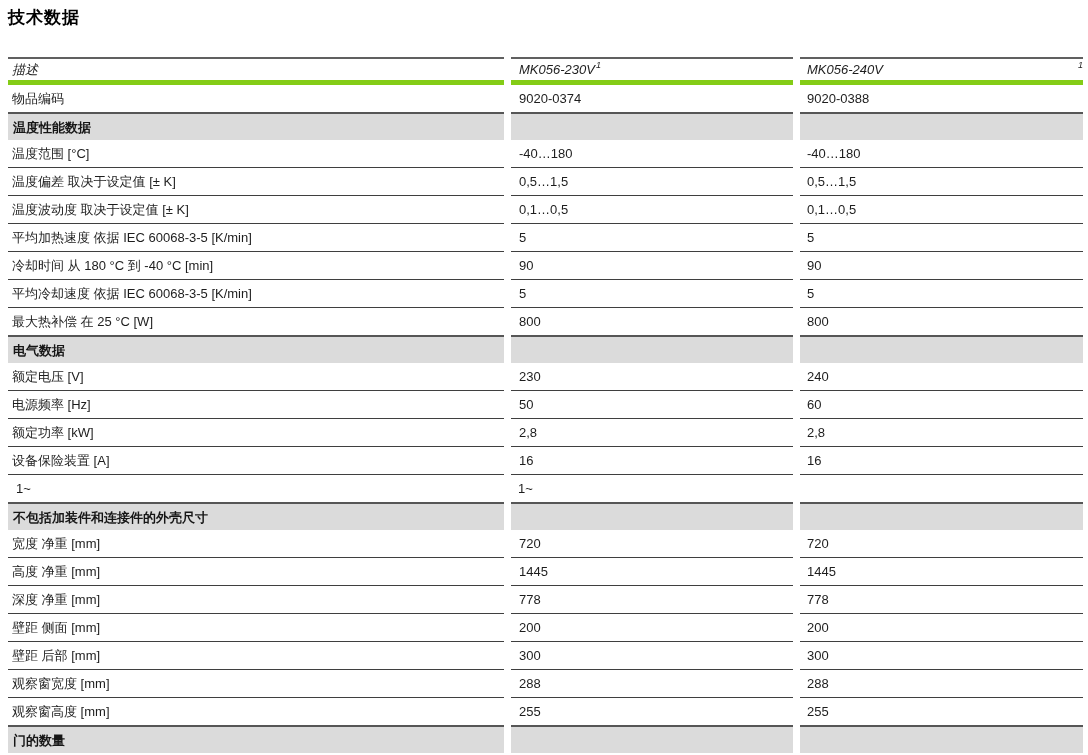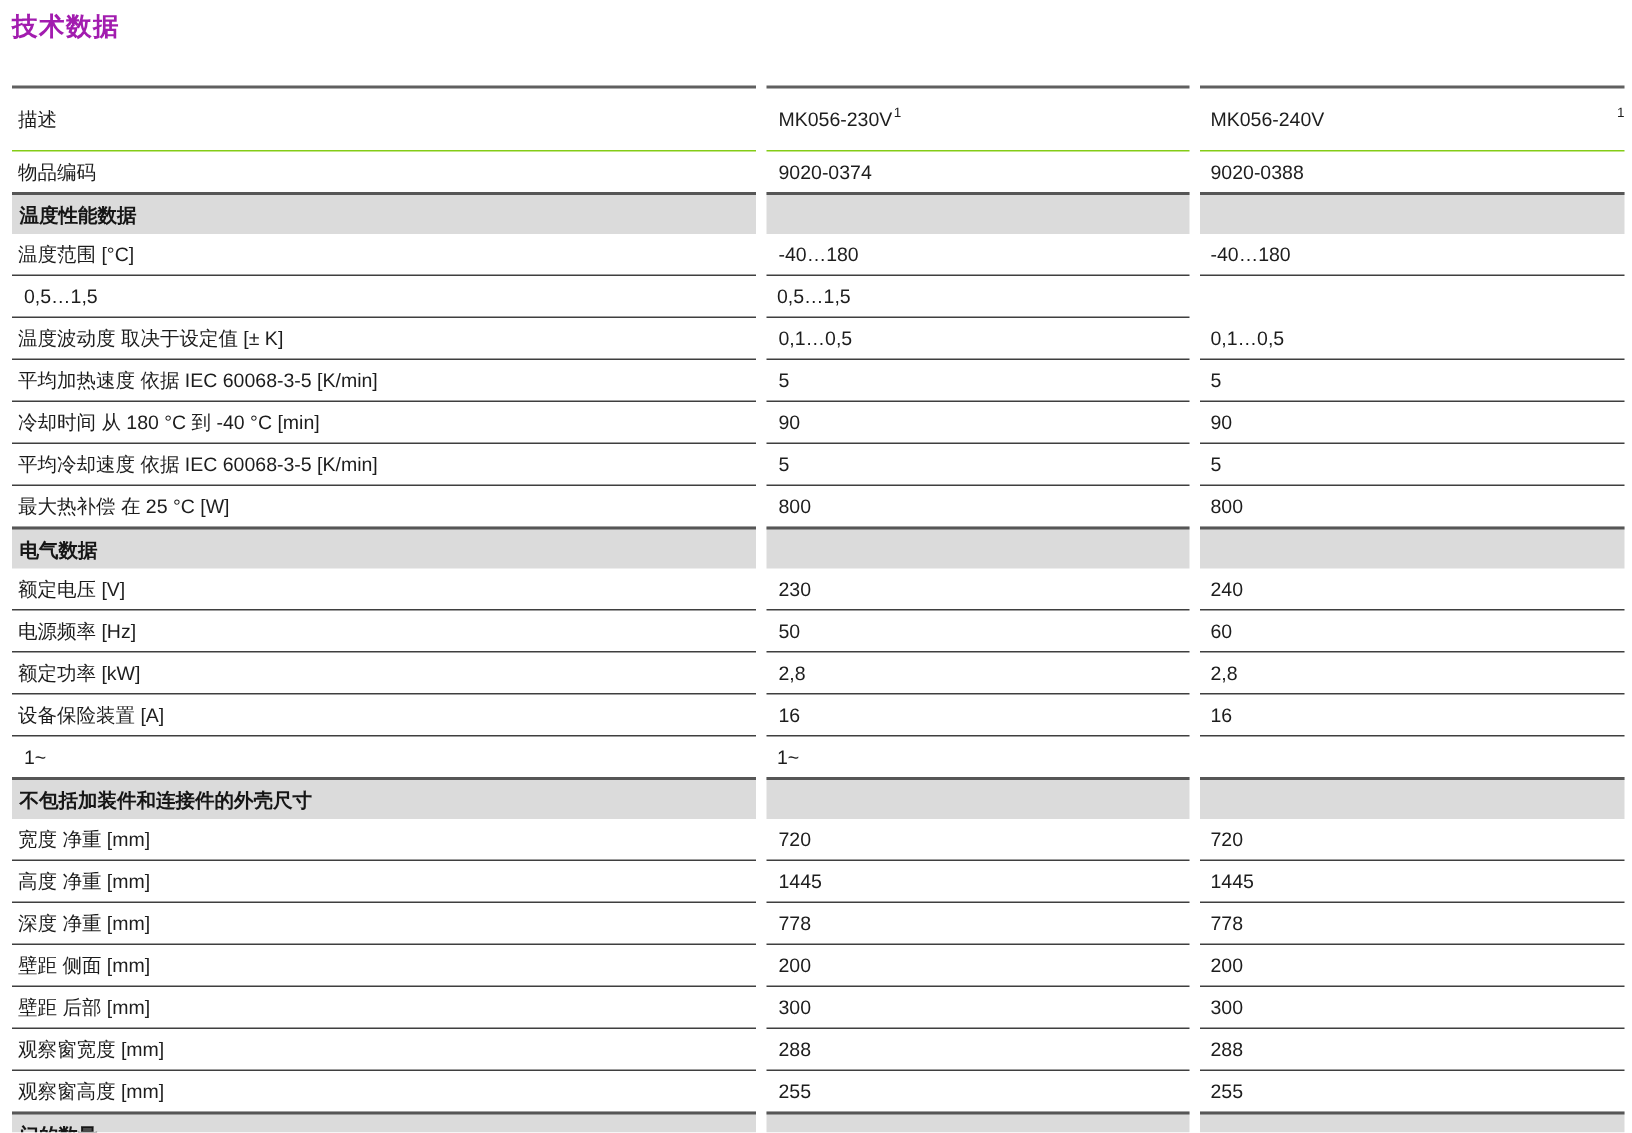--- a/index.html
+++ b/index.html
@@ -16,21 +16,21 @@
     overflow: hidden;
     background: #ffffff;
   }
   .page-title {
     position: absolute;
     top: 6px;
     left: 8px;
     font-size: 17px;
     font-weight: 700;
     letter-spacing: 1px;
-    color: #a21caf;
+    color: #000000;
   }
   .table {
     position: absolute;
     top: 57px;
     left: 8px;
     width: 1075px;
   }
   .row {
     display: grid;
     grid-template-columns: 496px 282px 283px;
@@ -43,23 +43,24 @@
     font-size: 13px;
     line-height: 15px;
     white-space: nowrap;
     overflow: hidden;
   }
   .cell.c1 { padding-left: 4px; }
   .cell.c2 { padding-left: 8px; }
   .cell.c3 { padding-left: 7px; justify-content: space-between; }
 
   .header-row .cell {
-    height: 44px;
+    height: 28px;
     border-top: 2px solid #606060;
-    border-bottom: 1px solid #84cc16;
+    border-bottom: 5px solid #84cc16;
+    font-style: italic;
   }
   .data-row .cell {
     height: 28px;
     border-bottom: 1px solid #3f3f3f;
   }
   .data-row.pre-section .cell {
     height: 27px;
     border-bottom: none;
   }
   .section-row .cell {
@@ -110,20 +111,21 @@
           <div class="cell c1">温度性能数据</div>
           <div class="cell c2"></div>
           <div class="cell c3"></div>
         </div>
         <div class="row data-row">
           <div class="cell c1">温度范围 [°C]</div>
           <div class="cell c2">-40…180</div>
           <div class="cell c3">-40…180</div>
         </div>
         <div class="row data-row">
+          <div class="cell c1">温度偏差 取决于设定值 [± K]</div>
           <div class="cell c2">0,5…1,5</div>
           <div class="cell c3">0,5…1,5</div>
         </div>
         <div class="row data-row">
           <div class="cell c1">温度波动度 取决于设定值 [± K]</div>
           <div class="cell c2">0,1…0,5</div>
           <div class="cell c3">0,1…0,5</div>
         </div>
         <div class="row data-row">
           <div class="cell c1">平均加热速度 依据 IEC 60068-3-5 [K/min]</div>

